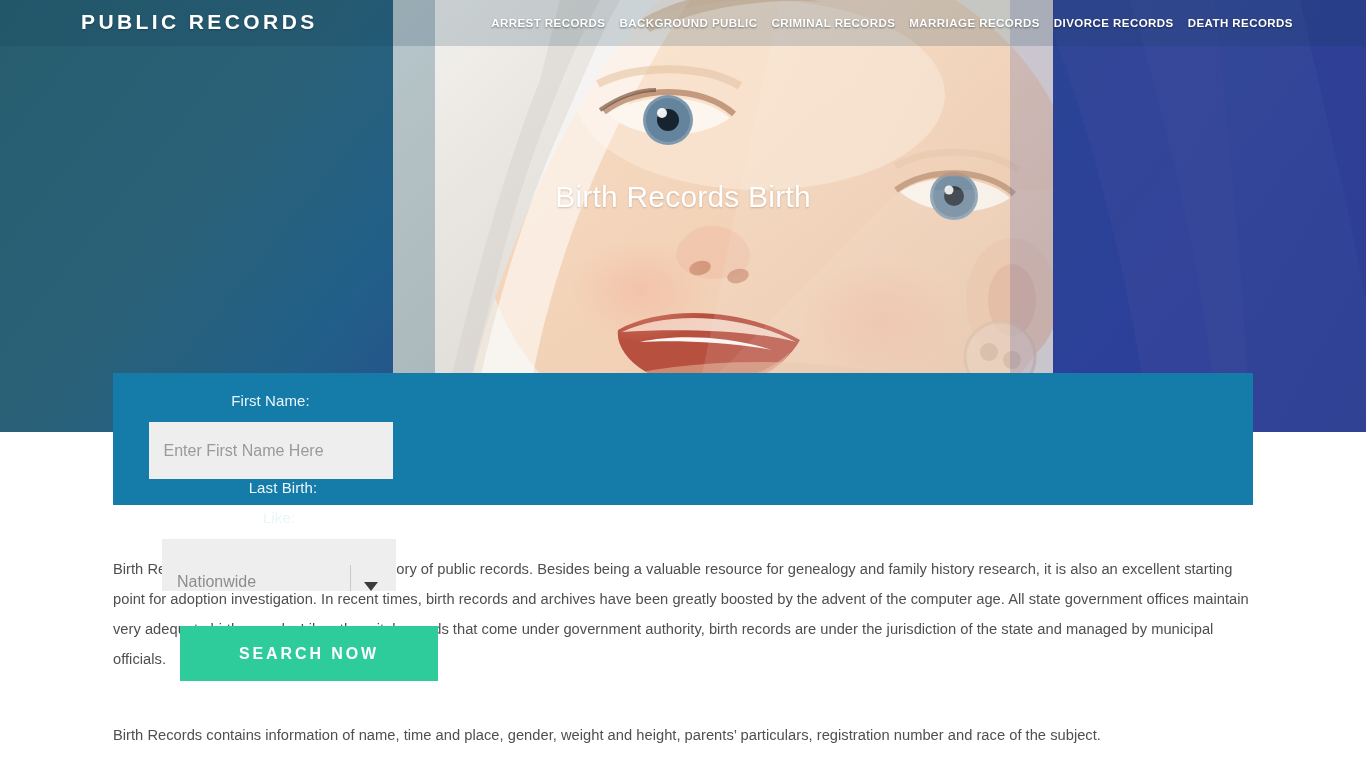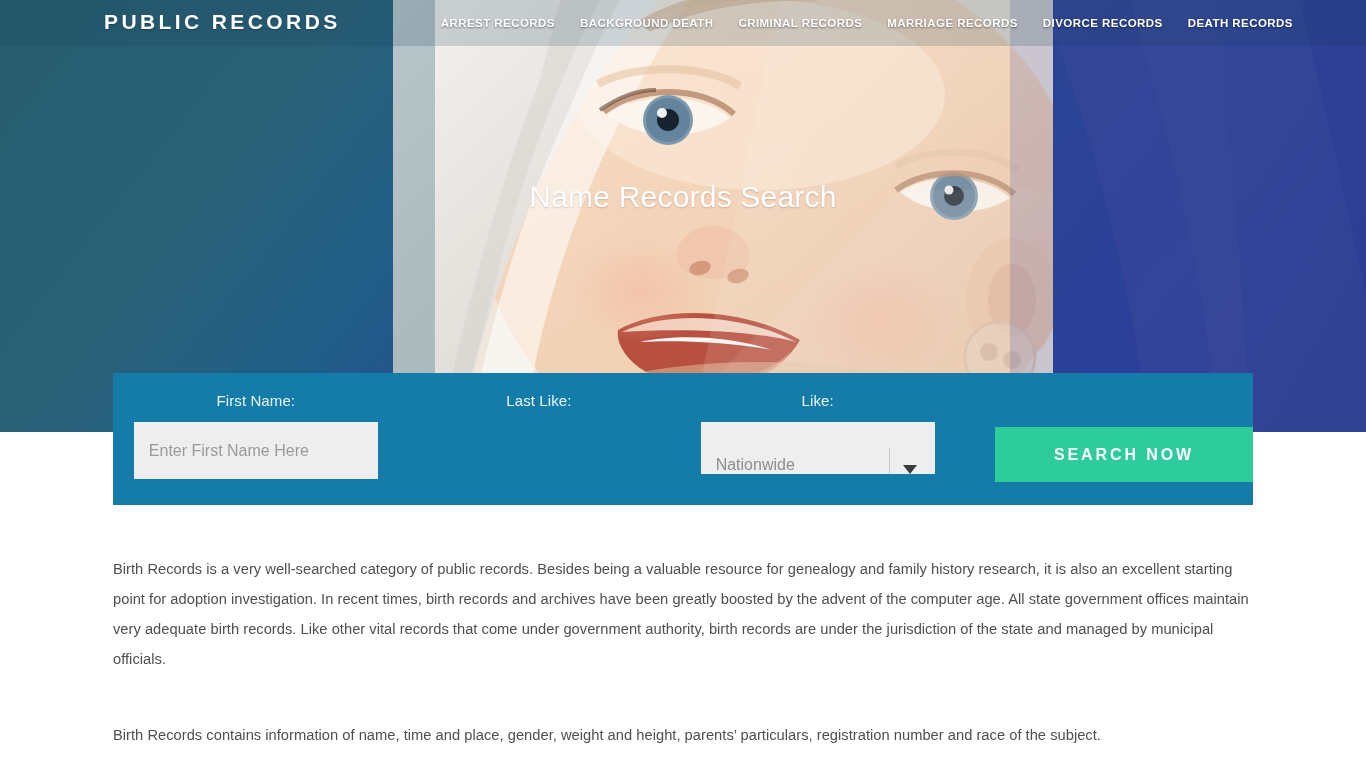--- a/index.html
+++ b/index.html
@@ -55,37 +55,36 @@
 
   
   .site-header {
     position: absolute;
     left: 0; top: 0;
     width: 1366px;
     height: 44px;
     z-index: 10;
     display: flex;
     align-items: center;
-    padding-left: 23px;
   }
   .logo {
     margin-left: 81px;
     color: #ffffff;
     font-size: 21px;
     font-weight: 700;
     letter-spacing: 3.4px;
     white-space: nowrap;
     text-shadow: 0 1px 2px rgba(0,0,0,0.25);
   }
   .main-nav {
     margin-left: auto;
     margin-right: 73px;
     display: flex;
     align-items: center;
-    gap: 25px;
+    gap: 14px;
     padding-top: 2px;
   }
   .nav-link {
     color: #ffffff;
     font-size: 11.5px;
     font-weight: 700;
     letter-spacing: 0.45px;
     white-space: nowrap;
     text-decoration: none;
     text-shadow: 0 1px 2px rgba(0,0,0,0.45);
@@ -96,21 +95,22 @@
   .search-panel {
     position: absolute;
     left: 113px;
     top: 373px;
     width: 1140px;
     height: 132px;
     background: #157ba8;
     z-index: 20;
     display: flex;
     align-items: flex-start;
-    padding: 19px 0 0 0;
+    padding: 19px 0 0 13px;
+    flex-direction: column;
   }
   .field-group {
     display: flex;
     flex-direction: column;
     align-items: center;
   }
   .fg-first  { width: 259px; margin-left: 15px; }
   .fg-last   { width: 258px; margin-left: 28px; }
   .fg-state  { width: 250px; margin-left: 28px; }
   .fg-submit { width: 258px; margin-left: 54px; padding-top: 35px; }
@@ -324,45 +324,45 @@
         <path d="M660 432 L900 190 L1053 190 L1053 432 Z" fill="#ffffff" opacity="0.07"></path>
       </g>
 
       <rect x="393" y="0" width="42" height="432" fill="#2a6178" opacity="0.30"></rect>
       <rect x="1010" y="0" width="45" height="432" fill="#2c3f9a" opacity="0.18"></rect>
 
       <rect x="0" y="0" width="1366" height="46" fill="#123f58" opacity="0.18"></rect>
     </svg>
   </div>
 
-  <h1 class="hero-title">Name Records Search</h1>
+  <h1 class="hero-title">Birth Records Birth</h1>
 
   <header class="site-header">
     <div class="logo">PUBLIC RECORDS</div>
 
     <nav class="main-nav">
       <a class="nav-link" href="#">ARREST RECORDS</a>
-      <a class="nav-link" href="#">BACKGROUND DEATH</a>
+      <a class="nav-link" href="#">BACKGROUND PUBLIC</a>
       <a class="nav-link" href="#">CRIMINAL RECORDS</a>
       <a class="nav-link" href="#">MARRIAGE RECORDS</a>
       <a class="nav-link" href="#">DIVORCE RECORDS</a>
       <a class="nav-link" href="#">DEATH RECORDS</a>
     </nav>
   </header>
 </div>
 
 <form class="search-panel">
 
   <div class="field-group fg-first">
     <label class="field-label">First Name:</label>
     <input class="text-input" type="text" placeholder="Enter First Name Here" style="">
   </div>
 
   <div class="field-group fg-last">
-    <label class="field-label">Last Like:</label>
+    <label class="field-label">Last Birth:</label>
   </div>
 
   <div class="field-group fg-state">
     <label class="field-label">Like:</label>
     <div class="select-wrap">
       <span class="select-value">Nationwide</span>
       <span class="select-divider"></span>
       <span class="select-arrow"></span>
     </div>
   </div>

